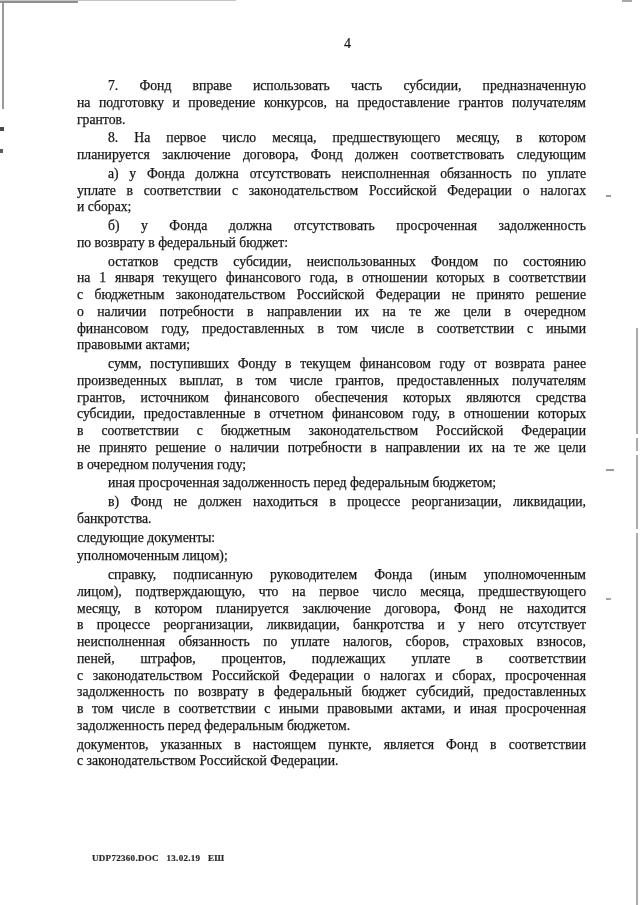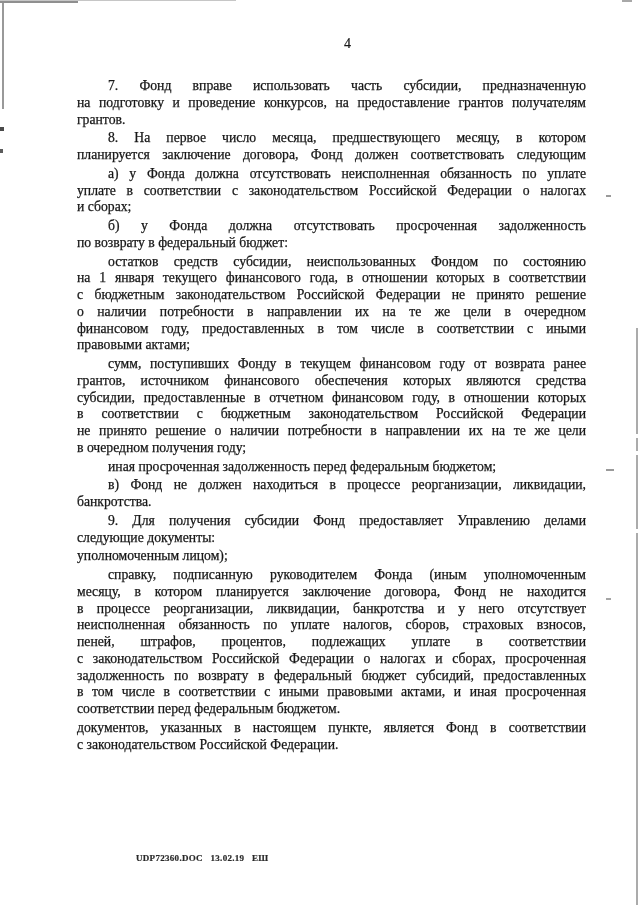--- a/index.html
+++ b/index.html
@@ -45,21 +45,20 @@
   .line.first { text-indent: 31px; }
   .doc-footer {
     position: absolute;
     left: 92px;
     top: 853px;
     font-size: 9px;
     font-weight: bold;
     letter-spacing: 0.3px;
     white-space: pre;
     color: #2a2a2a;
-    margin-left: 44px;
     -webkit-text-stroke: 0.2px currentColor;
   }
   
   .artifact { position: absolute; pointer-events: none; }
   .a-top-faint   { left: 0;   top: 0;    width: 236px; height: 1px; background: #c6c6c6; }
   .a-top-dark    { left: 0;   top: 1px;  width: 78px;  height: 2px; background: #8f8f8f; }
   .a-left-line   { left: 2px; top: 3px;  width: 2px;   height: 106px; background: #999999; }
   .a-speck-1     { left: 0;   top: 127px; width: 4px;  height: 4px; background: #4a4a4a; }
   .a-speck-2     { left: 0;   top: 149px; width: 3px;  height: 4px; background: #5c5c5c; }
   .a-tr-tick     { left: 622px; top: 0;  width: 10px;  height: 2px; background: #a8a8a8; }
@@ -114,50 +113,51 @@
       <div class="para">
         <div class="line first">остатков средств субсидии, неиспользованных Фондом по состоянию</div>
         <div class="line">на 1 января текущего финансового года, в отношении которых в соответствии</div>
         <div class="line">с бюджетным законодательством Российской Федерации не принято решение</div>
         <div class="line">о наличии потребности в направлении их на те же цели в очередном</div>
         <div class="line">финансовом году, предоставленных в том числе в соответствии с иными</div>
         <div class="line last">правовыми актами;</div>
       </div>
       <div class="para">
         <div class="line first">сумм, поступивших Фонду в текущем финансовом году от возврата ранее</div>
+        <div class="line">произведенных выплат, в том числе грантов, предоставленных получателям</div>
         <div class="line">грантов, источником финансового обеспечения которых являются средства</div>
         <div class="line">субсидии, предоставленные в отчетном финансовом году, в отношении которых</div>
         <div class="line">в соответствии с бюджетным законодательством Российской Федерации</div>
         <div class="line">не принято решение о наличии потребности в направлении их на те же цели</div>
         <div class="line last">в очередном получения году;</div>
       </div>
       <div class="para">
         <div class="line first last">иная просроченная задолженность перед федеральным бюджетом;</div>
       </div>
       <div class="para">
         <div class="line first">в) Фонд не должен находиться в процессе реорганизации, ликвидации,</div>
         <div class="line last">банкротства.</div>
       </div>
       <div class="para">
-        <div class="line first">9. Для получения субсидии Фонд предоставляет Управлению делами</div>
         <div class="line last">следующие документы:</div>
       </div>
       <div class="para">
         <div class="line last">уполномоченным лицом);</div>
       </div>
       <div class="para">
         <div class="line first">справку, подписанную руководителем Фонда (иным уполномоченным</div>
+        <div class="line">лицом), подтверждающую, что на первое число месяца, предшествующего</div>
         <div class="line">месяцу, в котором планируется заключение договора, Фонд не находится</div>
         <div class="line">в процессе реорганизации, ликвидации, банкротства и у него отсутствует</div>
         <div class="line">неисполненная обязанность по уплате налогов, сборов, страховых взносов,</div>
         <div class="line">пеней, штрафов, процентов, подлежащих уплате в соответствии</div>
         <div class="line">с законодательством Российской Федерации о налогах и сборах, просроченная</div>
         <div class="line">задолженность по возврату в федеральный бюджет субсидий, предоставленных</div>
         <div class="line">в том числе в соответствии с иными правовыми актами, и иная просроченная</div>
-        <div class="line last">соответствии перед федеральным бюджетом.</div>
+        <div class="line last">задолженность перед федеральным бюджетом.</div>
       </div>
       <div class="para">
         <div class="line">документов, указанных в настоящем пункте, является Фонд в соответствии</div>
         <div class="line last">с законодательством Российской Федерации.</div>
       </div>
     </div>
 
   <div class="doc-footer">UDP72360.DOC   13.02.19   ЕШ</div>
 
 </div>

